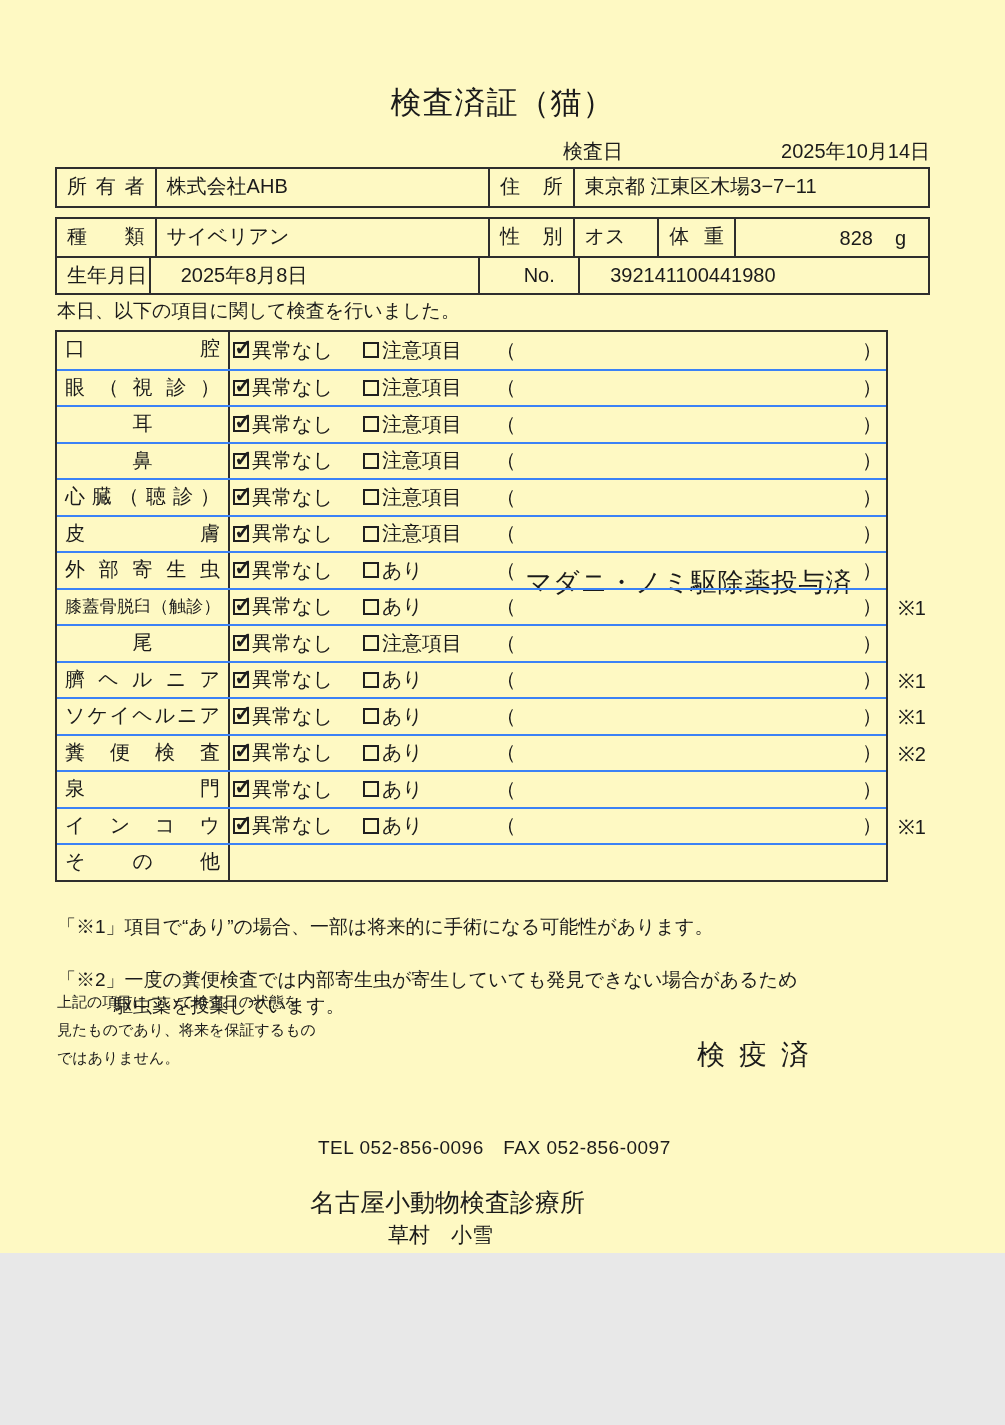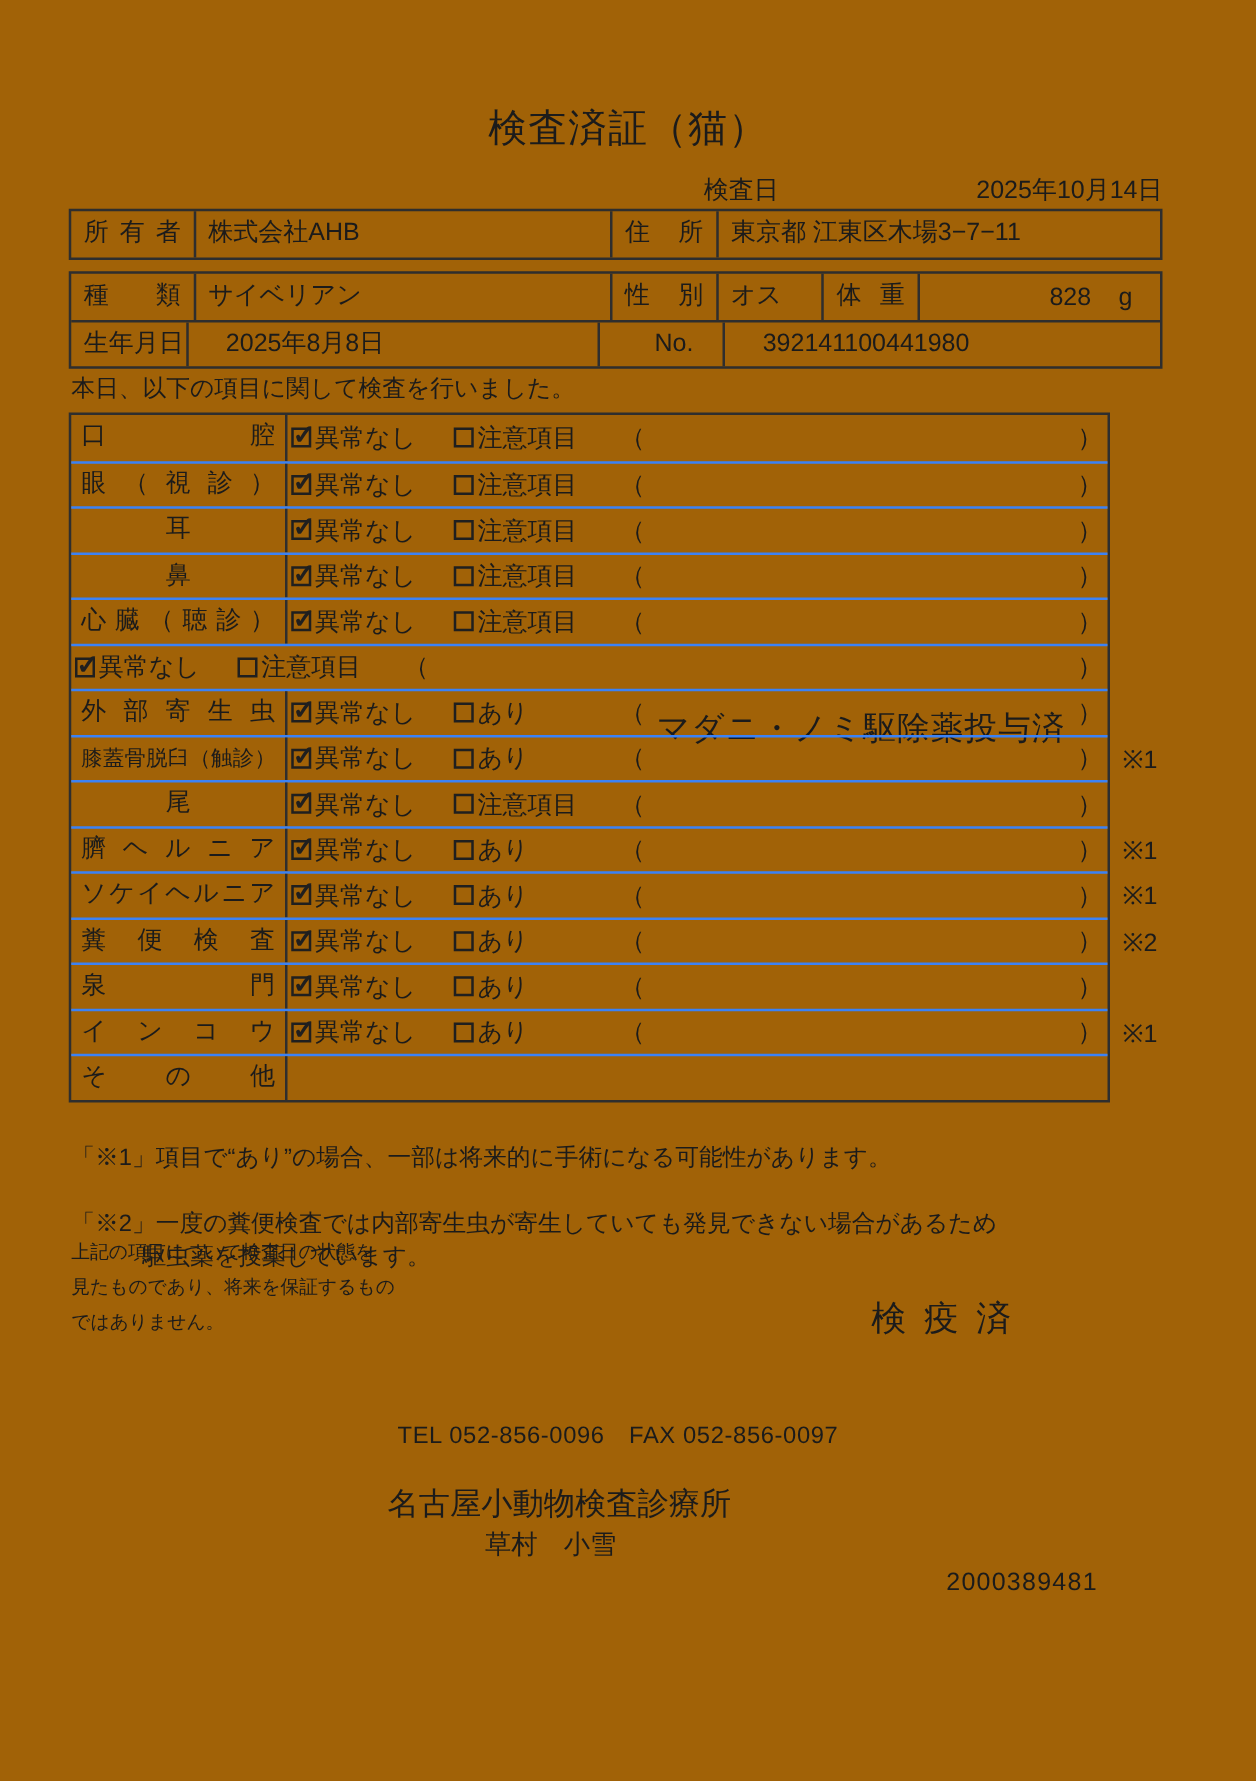--- a/index.html
+++ b/index.html
@@ -1,23 +1,23 @@
 <!DOCTYPE html>
 <html><head>
 <meta charset="utf-8">
 <style>
   * { box-sizing: border-box; margin: 0; padding: 0; }
   html, body { background: #e8e8e8; }
   body { font-family: "Liberation Sans", sans-serif; }
   .page {
     position: relative;
     width: 1005px;
-    height: 1425px;
+    height: 1253px;
     margin: 0 auto;
-    background: #a16207;
+    background: #fef9c3;
     color: #1b1b1b;
     overflow: hidden;
   }
   .title {
     position: absolute;
     top: 82px; left: 0; width: 100%;
     text-align: center;
     font-size: 31px;
     font-weight: normal;
     letter-spacing: 1px;
@@ -253,20 +253,21 @@
         </div>
       <div class="enote">
           <span>（</span>
           <span></span>
           <span>）</span>
         </div>
       <div class="emark"></div>
     </div>
 
     <div class="erow">
+      <div class="eitem">皮 膚</div>
       <div class="echk c1">
           <span class="cb checked"></span>
           <span>異常なし</span>
         </div>
       <div class="echk c2">
           <span class="cb"></span>
           <span>注意項目</span>
         </div>
       <div class="enote">
           <span>（</span>

